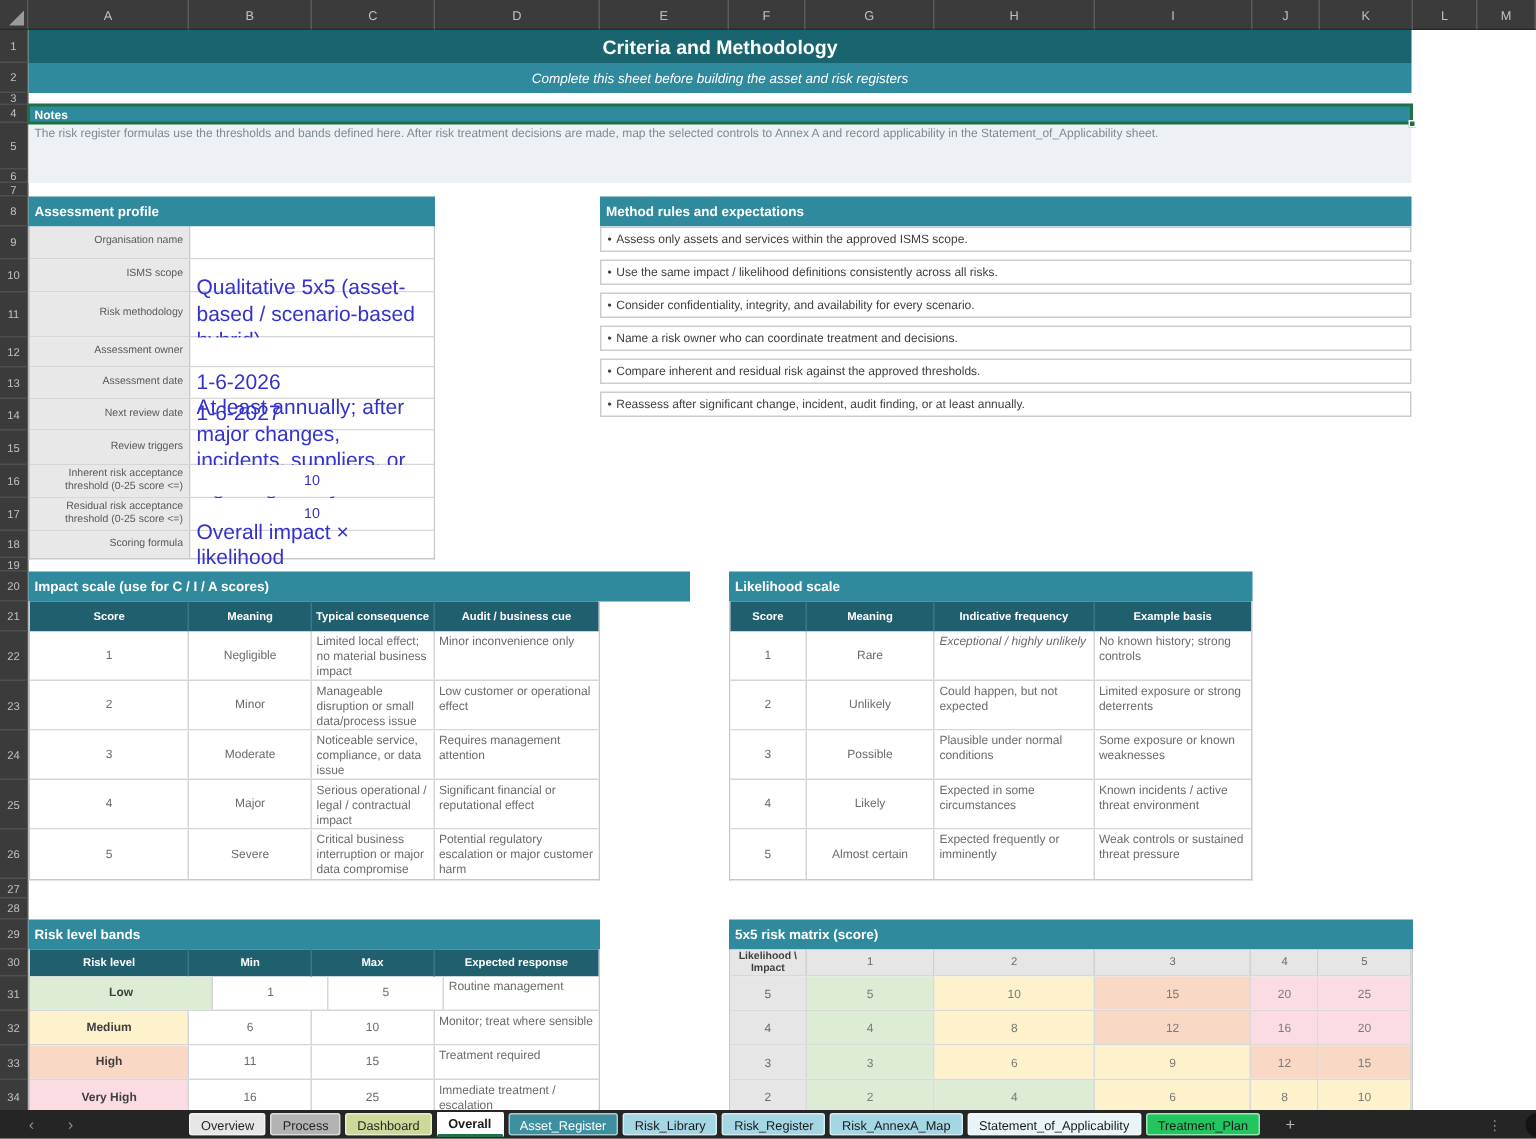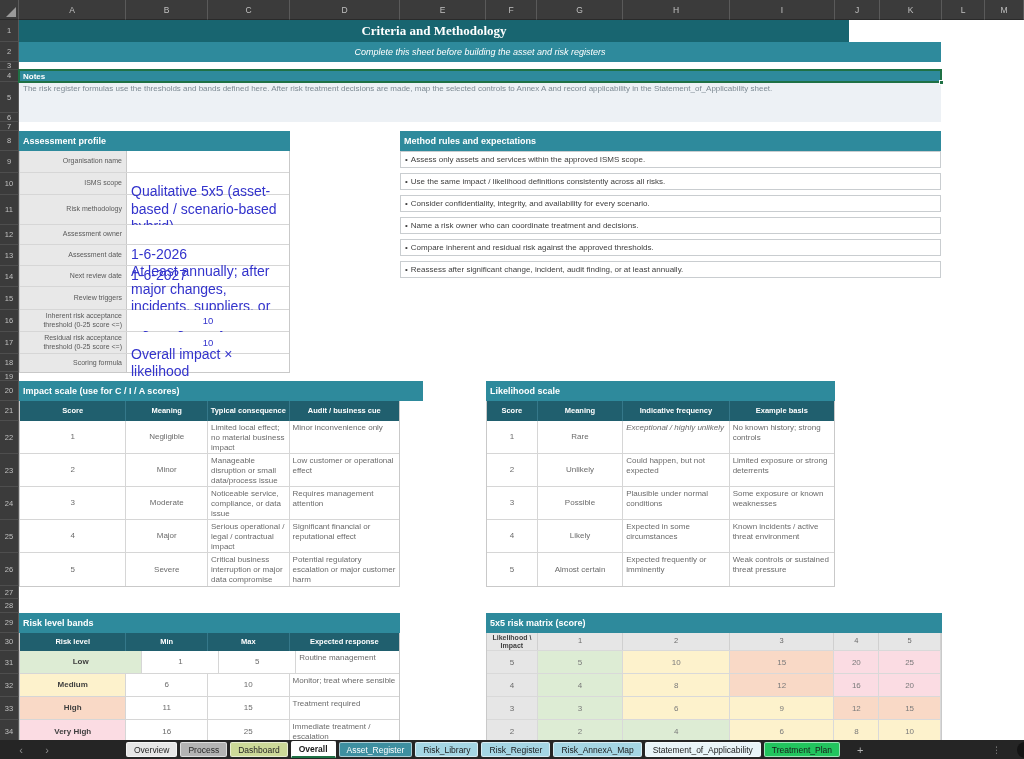--- a/index.html
+++ b/index.html
@@ -122,21 +122,21 @@
       <div class="row-h" style="height: 20px;">29</div>
       <div class="row-h" style="height: 18px;">30</div>
       <div class="row-h" style="height: 23px;">31</div>
       <div class="row-h" style="height: 23px;">32</div>
       <div class="row-h" style="height: 23px;">33</div>
       <div class="row-h" style="height: 23px;">34</div>
     </div>
 
   <div class="sheet"></div>
 
-  <div class="blk title-bar" style="left:19px; top:20px; width:830px; height:22px;font-family:Liberation Serif, serif;">Criteria and Methodology</div>
+  <div class="blk title-bar" style="left:19px; top:20px; width:922px; height:22px;">Criteria and Methodology</div>
   <div class="blk subtitle-bar" style="left:19px; top:42px; width:922px; height:20px;">Complete this sheet before building the asset and risk registers</div>
 
   <div class="blk notes-body" style="left:19px; top:82px; width:922px; height:40px;">The risk register formulas use the thresholds and bands defined here. After risk treatment decisions are made, map the selected controls to Annex A and record applicability in the Statement_of_Applicability sheet.</div>
   <div class="blk sect-head notes-head" style="left:19px; top:70px; width:922px; height:12px; font-size:8px;">
     <span>Notes</span>
     <div class="fill-handle"></div>
   </div>
 
   <div class="blk sect-head" style="left:19px; top:131px; width:271px; height:20px;">Assessment profile</div>
   <div class="blk profile-rows" style="left:19px; top:151px; width:271px;" id="profileRows">
@@ -203,21 +203,21 @@
       <div class="bullet-row">
         <span class="bullet-dot">•</span>
         <span>Compare inherent and residual risk against the approved thresholds.</span>
       </div>
       <div class="bullet-row">
         <span class="bullet-dot">•</span>
         <span>Reassess after significant change, incident, audit finding, or at least annually.</span>
       </div>
     </div>
 
-  <div class="blk sect-head" style="left:19px; top:381px; width:404px; height:20px;">Impact scale (use for C / I / A scores)</div>
+  <div class="blk sect-head" style="left:19px; top:381px; width:441px; height:20px;">Impact scale (use for C / I / A scores)</div>
   <div class="blk tbl" style="left:19px; top:401px; width:381px;" id="impactTable">
       <div class="t-hrow">
         <div class="t-hcell" style="width: 107px; height: 20px;">Score</div>
         <div class="t-hcell" style="width: 82px; height: 20px;">Meaning</div>
         <div class="t-hcell" style="width: 82px; height: 20px;">Typical consequence</div>
         <div class="t-hcell" style="width: 110px; height: 20px;">Audit / business cue</div>
       </div>
       <div class="t-row" style="height: 33px;">
         <div class="t-cell c" style="width: 107px;">1</div>
         <div class="t-cell c" style="width: 82px;">Negligible</div>

